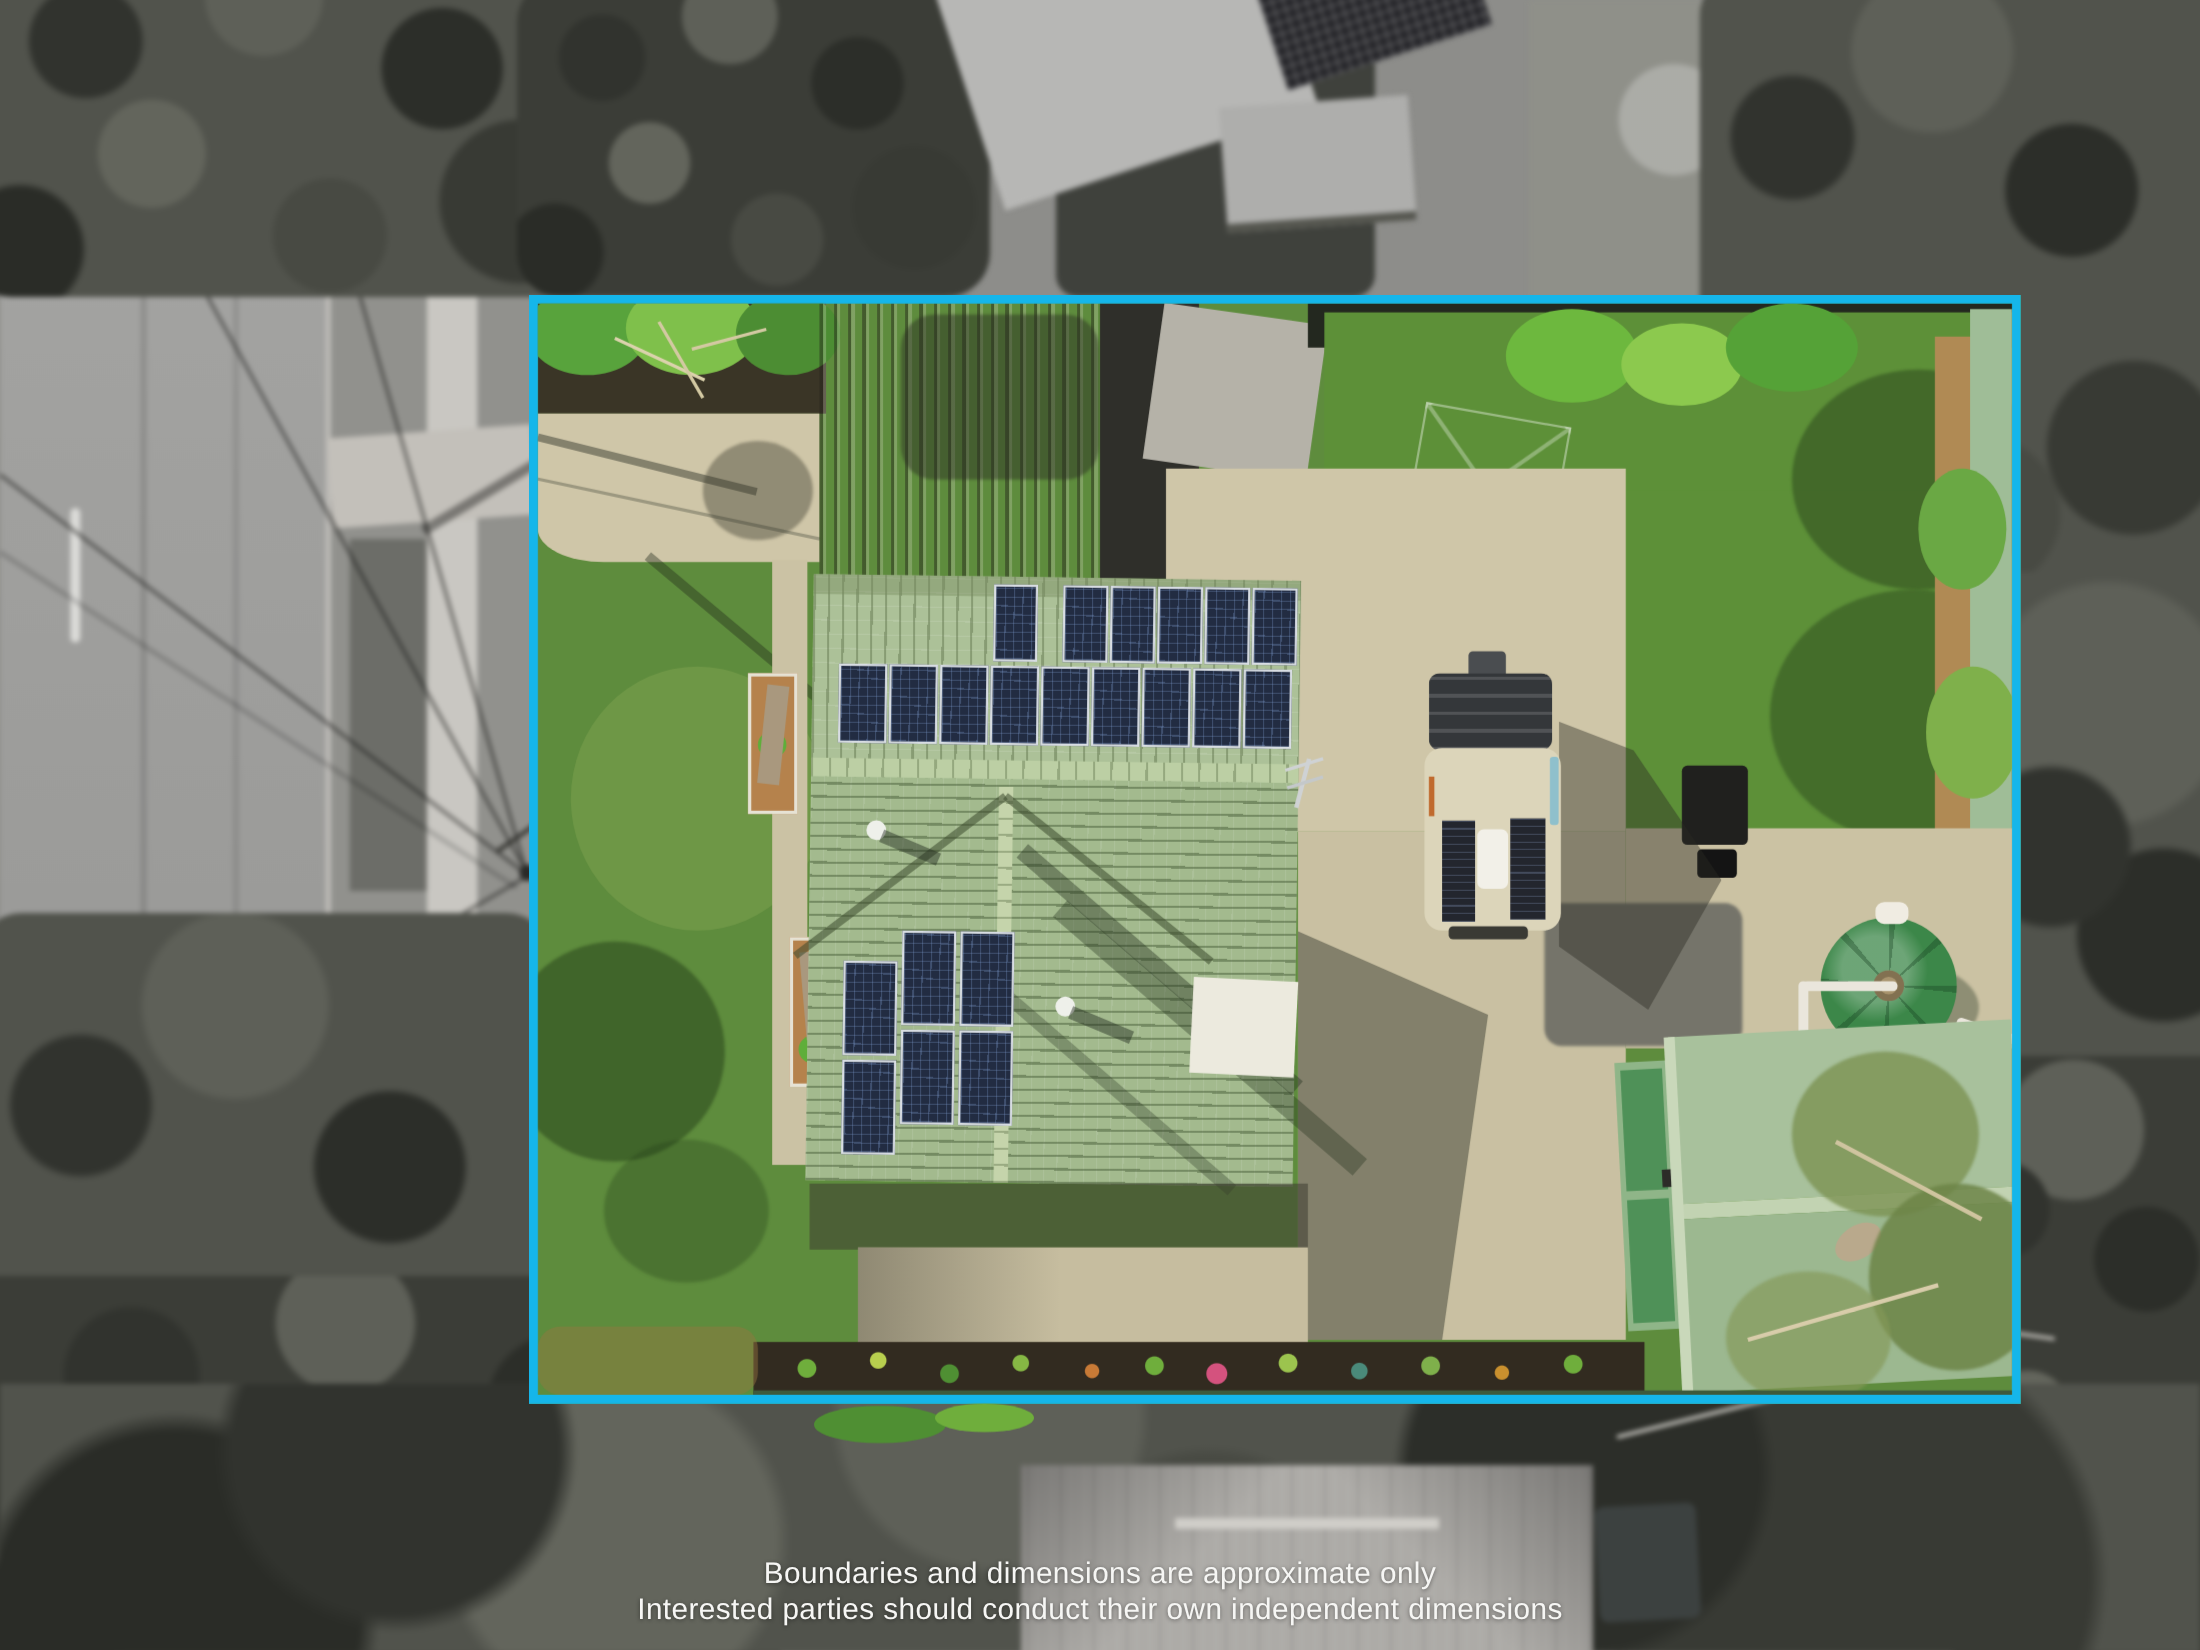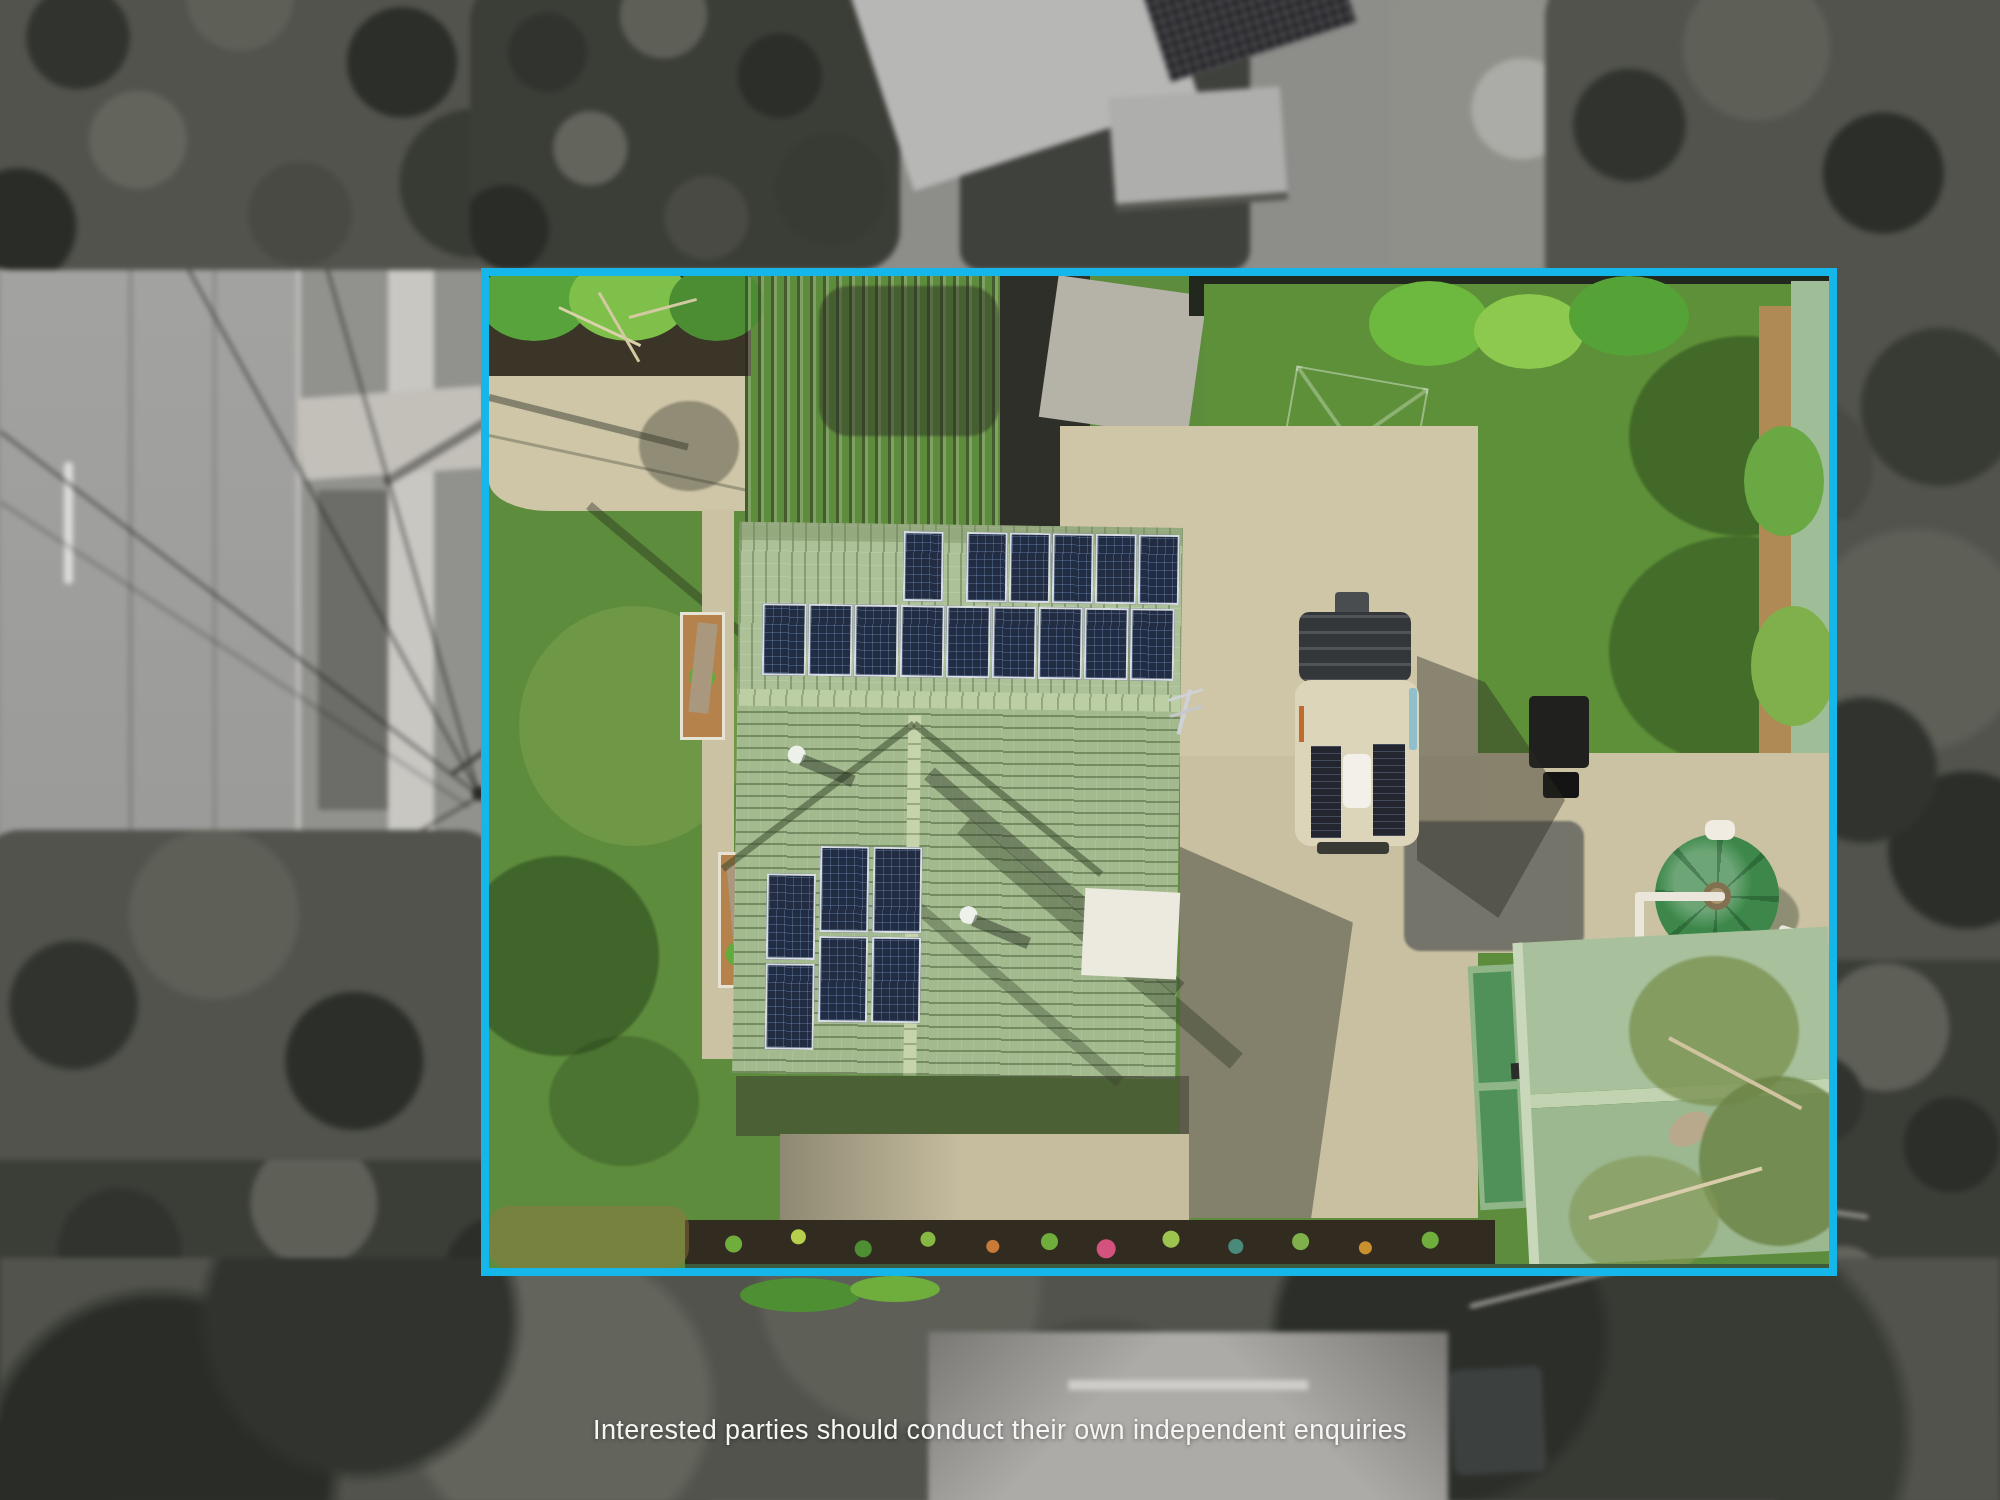--- a/index.html
+++ b/index.html
@@ -255,15 +255,16 @@
       radial-gradient(circle at 84% 58%, #c9902e 0 6px, transparent 7px),
       radial-gradient(circle at 92% 42%, #6fae3c 0 8px, transparent 9px);"></div>
     <div class="abs" style="left:196px;top:988px;width:1149px;height:12px;background:#3e5a3c;"></div>
     <div class="abs" style="left:0;top:930px;width:200px;height:62px;background:rgba(150,118,64,.45);border-radius:20px;"></div>
   </div>
 
   <div class="bush" style="left:740px;top:1278px;width:120px;height:34px;background:#4f8f33;"></div>
   <div class="bush" style="left:850px;top:1276px;width:90px;height:26px;background:#6fae3c;"></div>
 
   <div id="caption" style="top:1414px;">
-    <div>Interested parties should conduct their own independent enquiries</div>
+    <div>Boundaries and dimensions are approximate only</div>
+    <div>Interested parties should conduct their own independent dimensions</div>
   </div>
 </div>
 
 </body></html>

